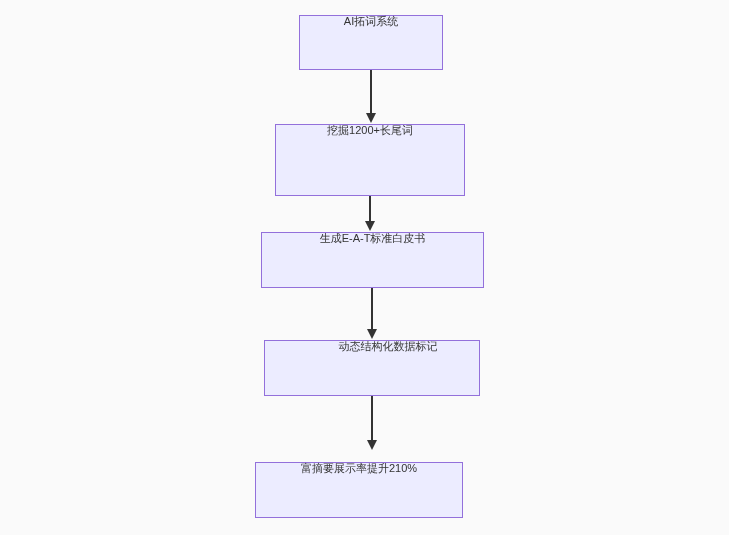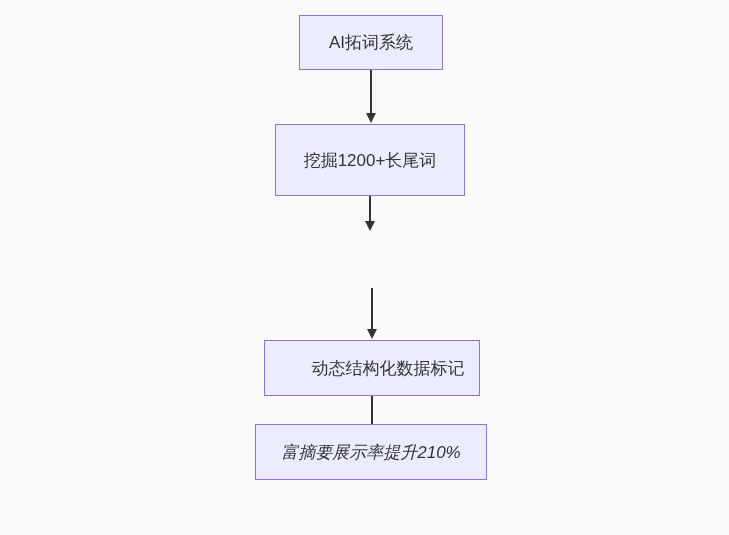--- a/index.html
+++ b/index.html
@@ -23,33 +23,33 @@
     width: 729px;
     height: 535px;
     pointer-events: none;
   }
   .flow-node {
     position: absolute;
     box-sizing: border-box;
     background: var(--node-fill, #ECECFF);
     border: 1px solid var(--node-border, #9370DB);
     color: var(--node-text, #333333);
-    font-size: 17px;
+    font-size: 11px;
     line-height: 1;
     display: flex;
-    align-items: center;
+    align-items: flex-start;
     justify-content: center;
     text-align: center;
     white-space: nowrap;
   }
   .n1 { left: 299px; top: 15px;  width: 144px; height: 55px; }
   .n2 { left: 275px; top: 124px; width: 190px; height: 72px; }
   .n3 { left: 261px; top: 232px; width: 223px; height: 56px; }
   .n4 { left: 264px; top: 340px; width: 216px; height: 56px; padding-left: 32px; }
-  .n5 { left: 255px; top: 424px; width: 232px; height: 56px; font-style: italic; }
+  .n5 { left: 255px; top: 462px; width: 208px; height: 56px; }
   .edge-line {
     stroke: var(--edge, #333333);
     stroke-width: 2;
     fill: none;
   }
   .edge-head {
     fill: var(--edge, #333333);
     stroke: none;
   }
 </style>
@@ -82,20 +82,23 @@
   </svg>
 
   <div class="flow-node n1">
     <span>AI拓词系统</span>
   </div>
 
   <div class="flow-node n2">
     <span>挖掘1200+长尾词</span>
   </div>
 
+  <div class="flow-node n3">
+    <span>生成E-A-T标准白皮书</span>
+  </div>
 
   <div class="flow-node n4">
     <span>动态结构化数据标记</span>
   </div>
 
   <div class="flow-node n5">
     <span>富摘要展示率提升210%</span>
   </div>
 
 </div>

